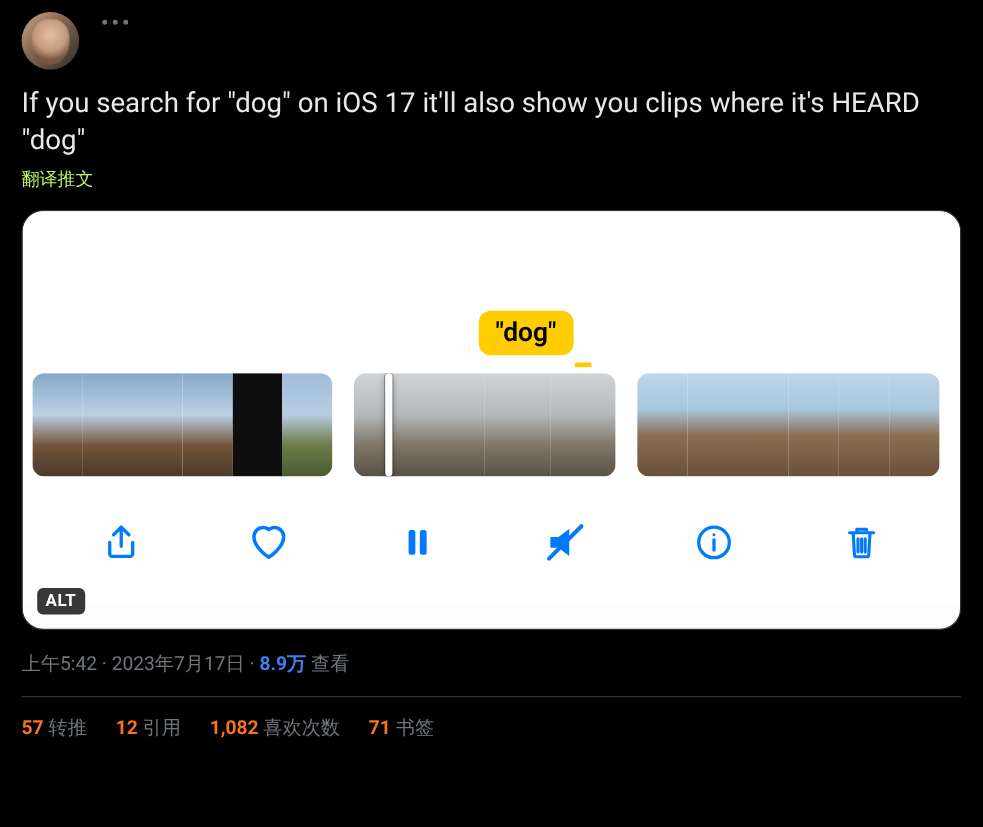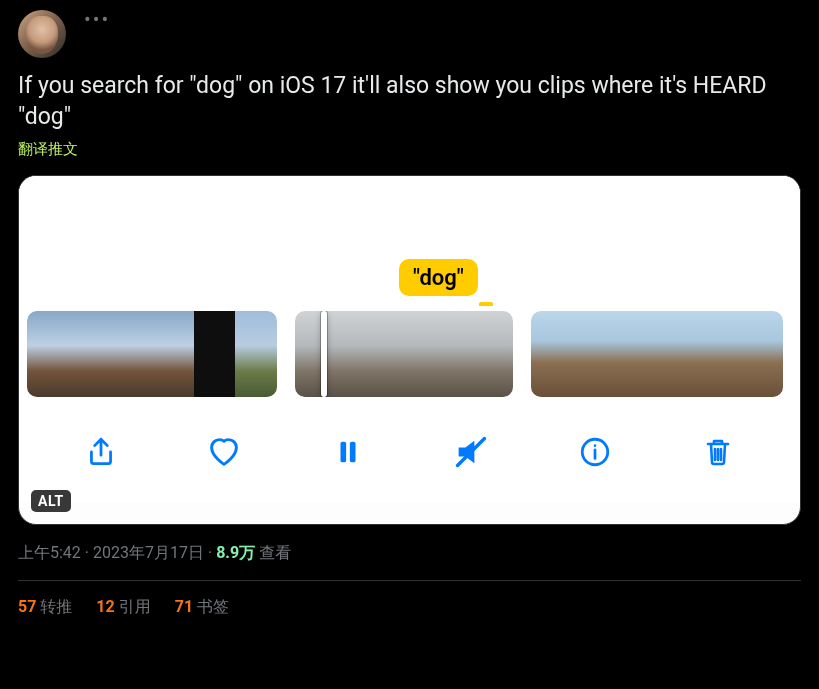--- a/index.html
+++ b/index.html
@@ -160,21 +160,21 @@
     padding: 3px 7px;
     border-radius: 5px;
     letter-spacing: 0.5px;
   }
   .timestamp-row {
     margin-top: 18px;
     font-size: 16px;
     color: #71767b;
   }
   .timestamp-row .dot { margin: 0 4px; }
-  .views-count { color: #86efac; font-weight: 700; }
+  .views-count { color: #3b82f6; font-weight: 700; }
   .divider {
     height: 1px;
     background: #2f3336;
     margin-top: 16px;
   }
   .stats-row {
     display: flex;
     gap: 24px;
     padding-top: 16px;
     font-size: 16px;
@@ -270,17 +270,18 @@
 
 <div class="timestamp-row">
   <span>上午5:42</span><span class="dot">·</span><span>2023年7月17日</span><span class="dot">·</span><span class="views-count">8.9万</span> <span>查看</span>
 </div>
 
 <div class="divider"></div>
 
 <div class="stats-row">
   <div><span class="num">57</span><span>转推</span></div>
   <div><span class="num">12</span><span>引用</span></div>
+  <div><span class="num">1,082</span><span>喜欢次数</span></div>
   <div><span class="num">71</span><span>书签</span></div>
 </div>
 
 
 
 
 </body></html>

